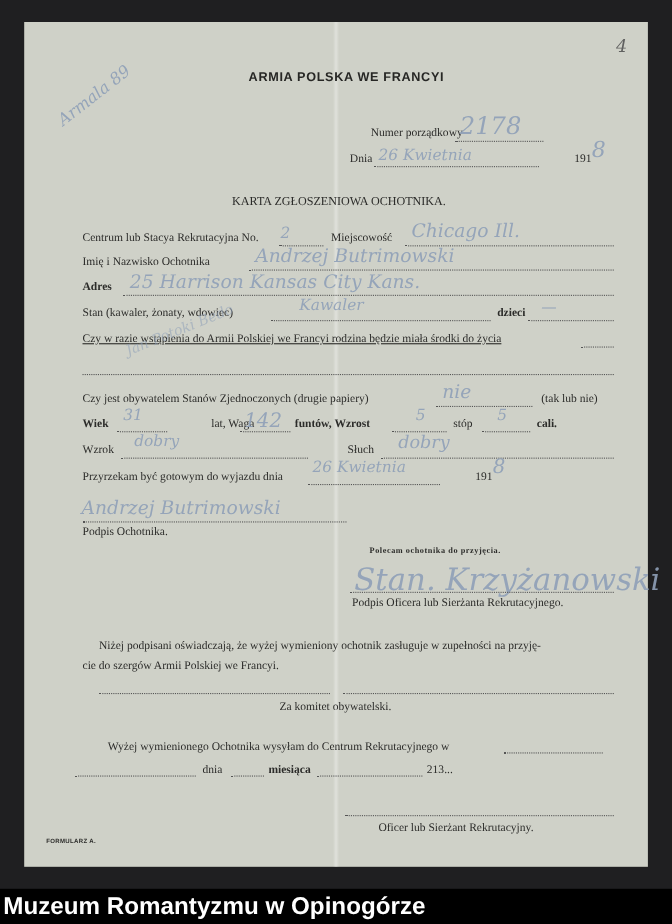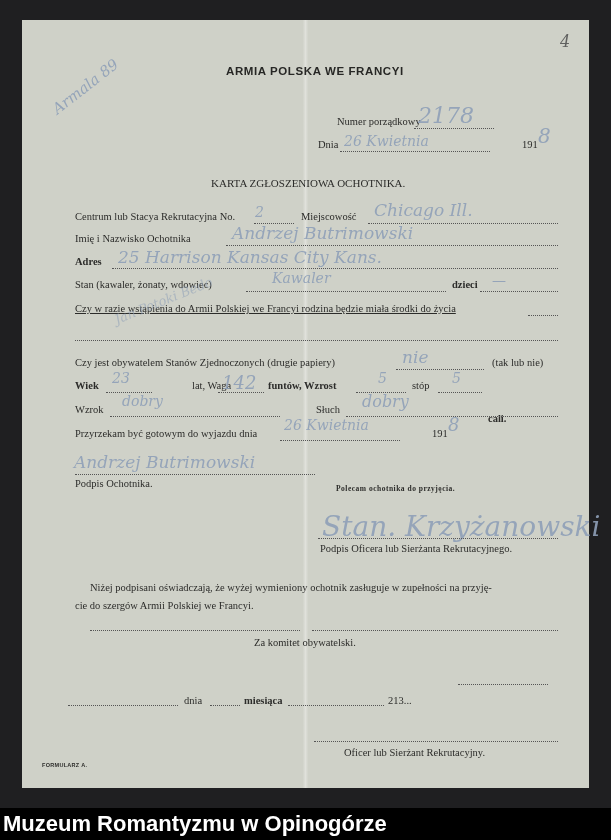--- a/index.html
+++ b/index.html
@@ -76,60 +76,61 @@
   <div class="abs hand" style="left:96px; top:292px; transform:rotate(-22deg); transform-origin:left bottom; font-size:13px; opacity:0.55;">Jan  Potoki  Bedo</div>
   <div class="rule" style="left:53px; top:320px; width:483px;"></div>
 
   <div class="abs ser" style="left:53px; top:337px;">Czy jest obywatelem Stanów Zjednoczonych (drugie papiery)</div>
   <div class="rule" style="left:374px; top:349px; width:88px;"></div>
   <div class="abs hand" style="left:380px; top:327px; font-size:17px;">nie</div>
   <div class="abs ser" style="left:470px; top:337px;">(tak lub nie)</div>
 
   <div class="abs ser bold" style="left:53px; top:360px;">Wiek</div>
   <div class="rule" style="left:84px; top:372px; width:46px;"></div>
-  <div class="abs hand" style="left:90px; top:350px;">23</div>
+  <div class="abs hand" style="left:90px; top:350px;">31</div>
   <div class="abs ser" style="left:126px; top:360px;margin-left:44px;">lat, Waga</div>
   <div class="rule" style="left:196px; top:372px; width:46px;"></div>
   <div class="abs hand" style="left:200px; top:352px; font-size:18px;">142</div>
   <div class="abs ser bold" style="left:246px; top:360px;">funtów, Wzrost</div>
   <div class="rule" style="left:334px; top:372px; width:50px;"></div>
   <div class="abs hand" style="left:356px; top:350px;">5</div>
   <div class="abs ser" style="left:390px; top:360px;">stóp</div>
   <div class="rule" style="left:416px; top:372px; width:44px;"></div>
   <div class="abs hand" style="left:430px; top:350px;">5</div>
-  <div class="abs ser bold" style="left:466px; top:360px;margin-top:33px;">cali.</div>
+  <div class="abs ser bold" style="left:466px; top:360px;">cali.</div>
 
   <div class="abs ser" style="left:53px; top:384px;">Wzrok</div>
   <div class="rule" style="left:88px; top:396px; width:170px;"></div>
   <div class="abs hand" style="left:100px; top:373px;">dobry</div>
   <div class="abs ser" style="left:294px; top:384px;">Słuch</div>
   <div class="rule" style="left:324px; top:396px; width:212px;"></div>
   <div class="abs hand" style="left:340px; top:372px; font-size:16px;">dobry</div>
 
   <div class="abs ser" style="left:53px; top:408px;">Przyrzekam być gotowym do wyjazdu dnia</div>
   <div class="rule" style="left:258px; top:420px; width:120px;"></div>
   <div class="abs hand" style="left:262px; top:397px;">26 Kwietnia</div>
   <div class="abs ser" style="left:410px; top:408px;">191</div>
   <div class="abs hand" style="left:426px; top:394px; font-size:18px;">8</div>
 
   <div class="abs hand" style="left:52px; top:432px; font-size:17px;">Andrzej Butrimowski</div>
   <div class="rule" style="left:53px; top:454px; width:240px;"></div>
   <div class="abs ser" style="left:53px; top:458px;">Podpis Ochotnika.</div>
 
-  <div class="abs ser bold" style="left:314px; top:464px; font-size:7.5px; letter-spacing:0.5px;">Polecam ochotnika do przyjęcia.</div>
+  <div class="abs ser bold" style="left:314px; top:476px; font-size:7.5px; letter-spacing:0.5px;">Polecam ochotnika do przyjęcia.</div>
   <div class="abs hand" style="left:300px; top:490px; font-size:28px;">Stan. Krzyżanowski</div>
   <div class="rule" style="left:296px; top:518px; width:240px;"></div>
   <div class="abs ser" style="left:298px; top:523px;">Podpis Oficera lub Sierżanta Rekrutacyjnego.</div>
 
   <div class="abs ser" style="left:68px; top:562px;">Niżej podpisani oświadczają, że wyżej wymieniony ochotnik zasługuje w zupełności na przyję-</div>
   <div class="abs ser" style="left:53px; top:580px;">cie do szergów Armii Polskiej we Francyi.</div>
   <div class="rule" style="left:68px; top:610px; width:210px;"></div>
   <div class="rule" style="left:290px; top:610px; width:246px;"></div>
   <div class="abs ser" style="left:232px; top:617px;">Za komitet obywatelski.</div>
 
+  <div class="abs ser" style="left:76px; top:654px;">Wyżej wymienionego Ochotnika wysyłam do Centrum Rekrutacyjnego w</div>
   <div class="rule" style="left:436px; top:664px; width:90px;"></div>
   <div class="rule" style="left:46px; top:685px; width:110px;"></div>
   <div class="abs ser" style="left:162px; top:675px;">dnia</div>
   <div class="rule" style="left:188px; top:685px; width:30px;"></div>
   <div class="abs ser bold" style="left:222px; top:675px;">miesiąca</div>
   <div class="rule" style="left:266px; top:685px; width:96px;"></div>
   <div class="abs ser" style="left:366px; top:675px;">213...</div>
 
   <div class="rule" style="left:292px; top:721px; width:244px;"></div>
   <div class="abs ser" style="left:322px; top:727px;">Oficer lub Sierżant Rekrutacyjny.</div>

